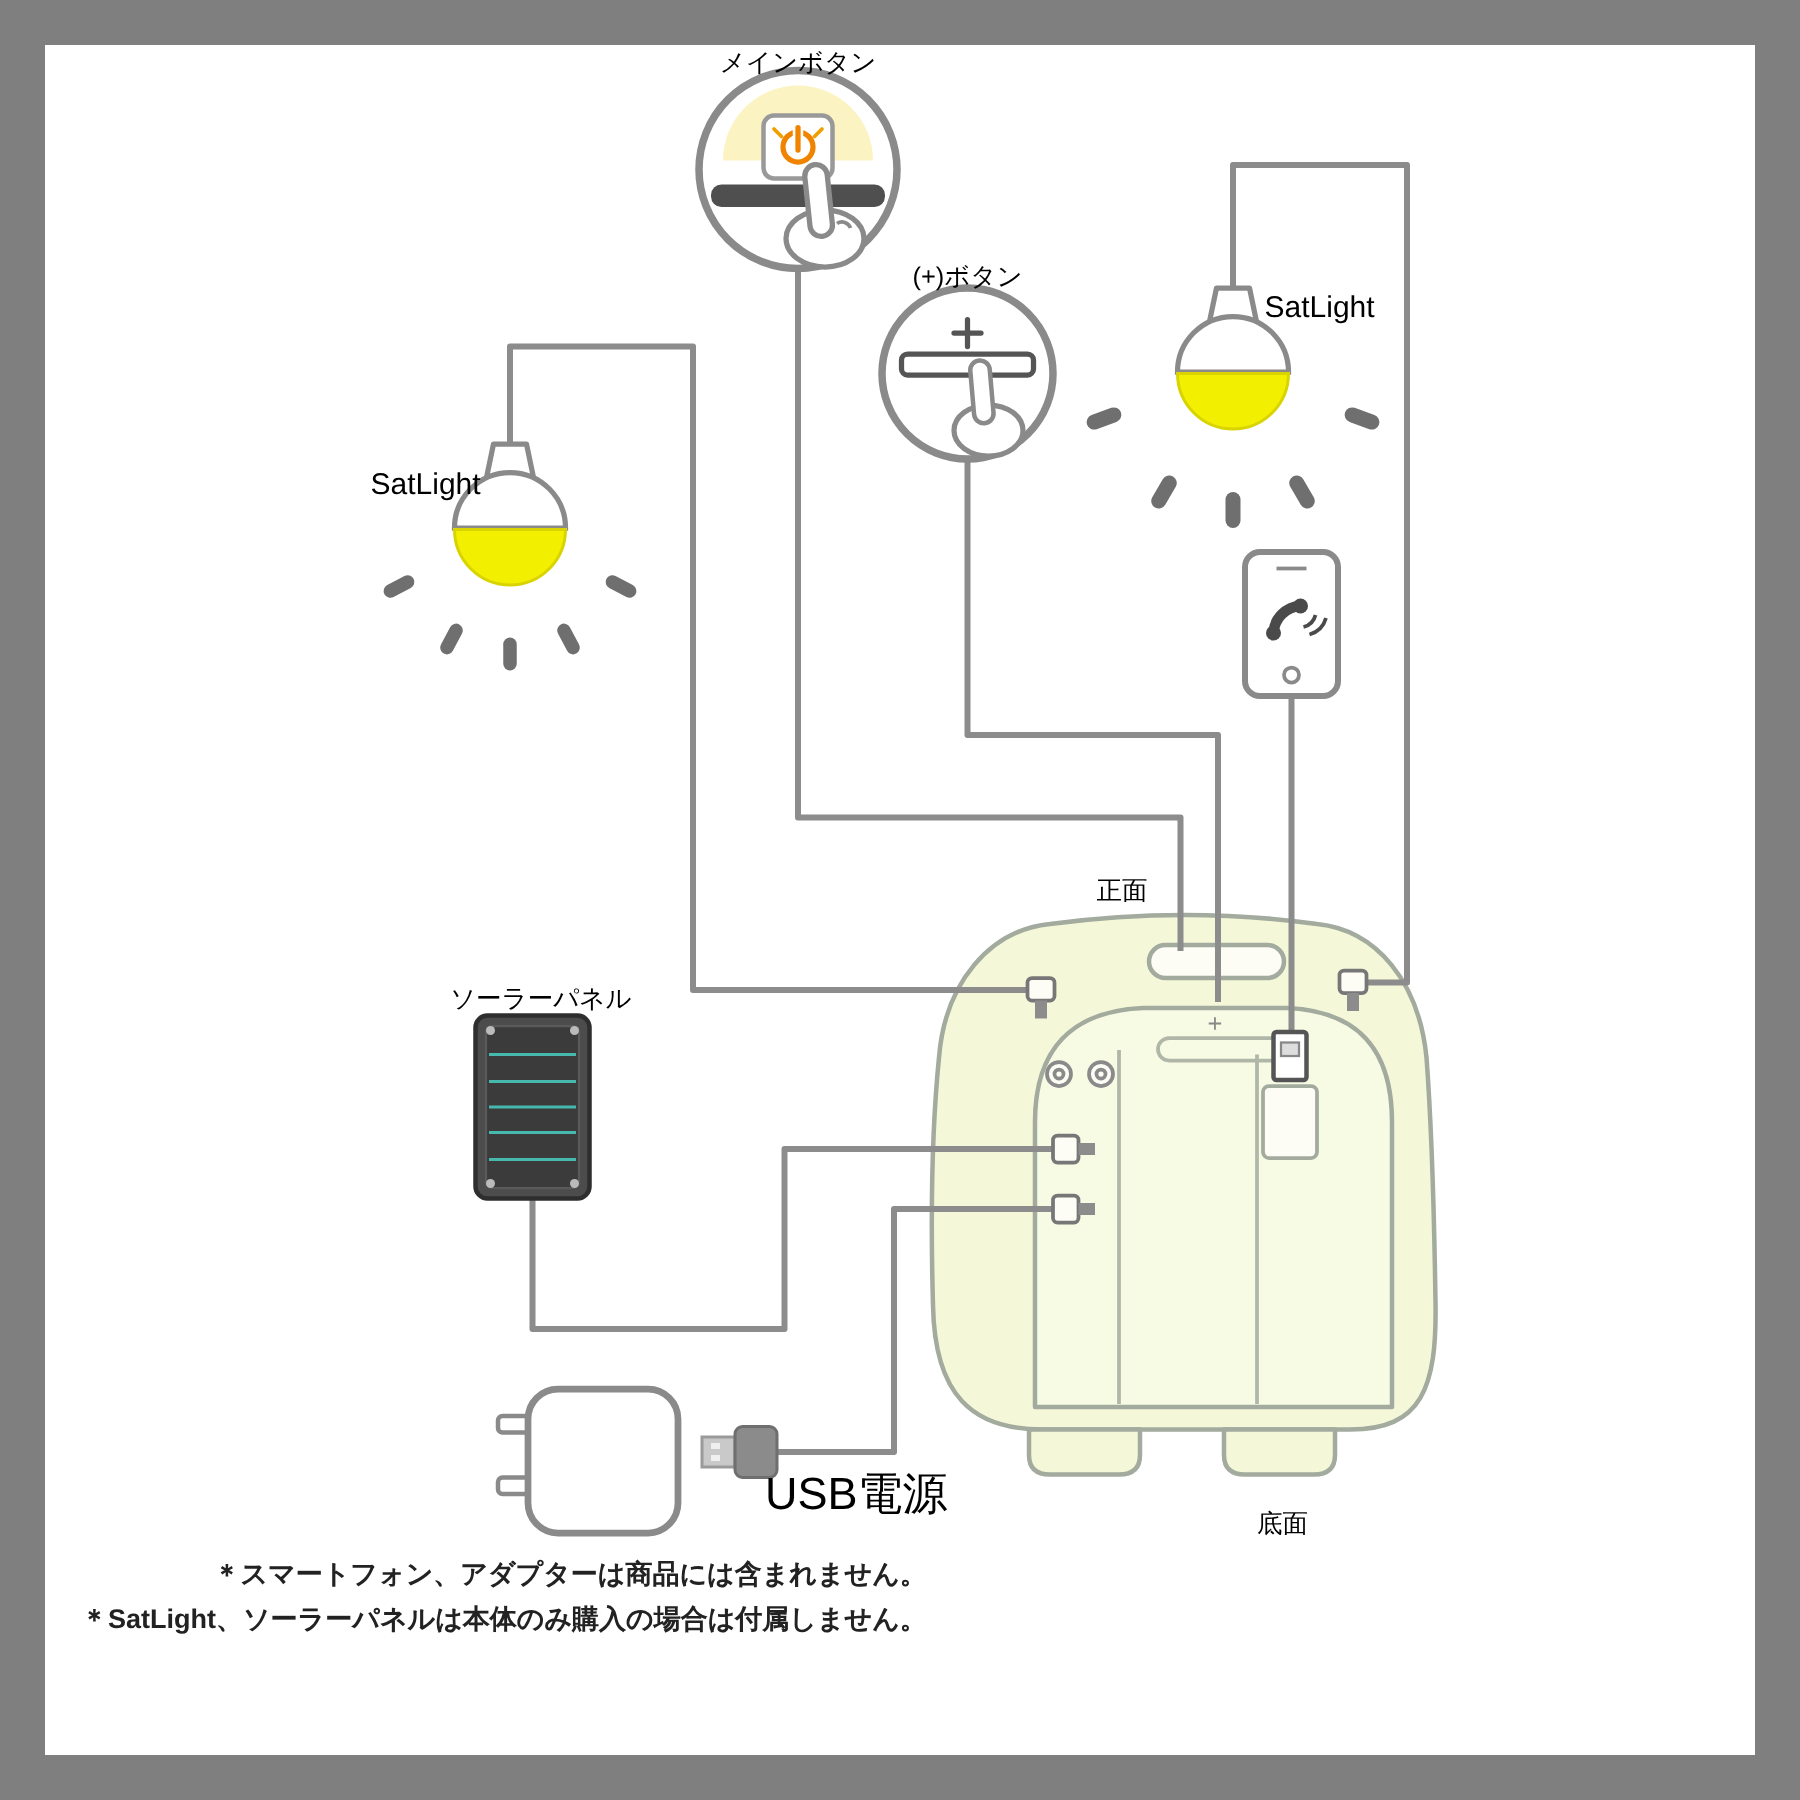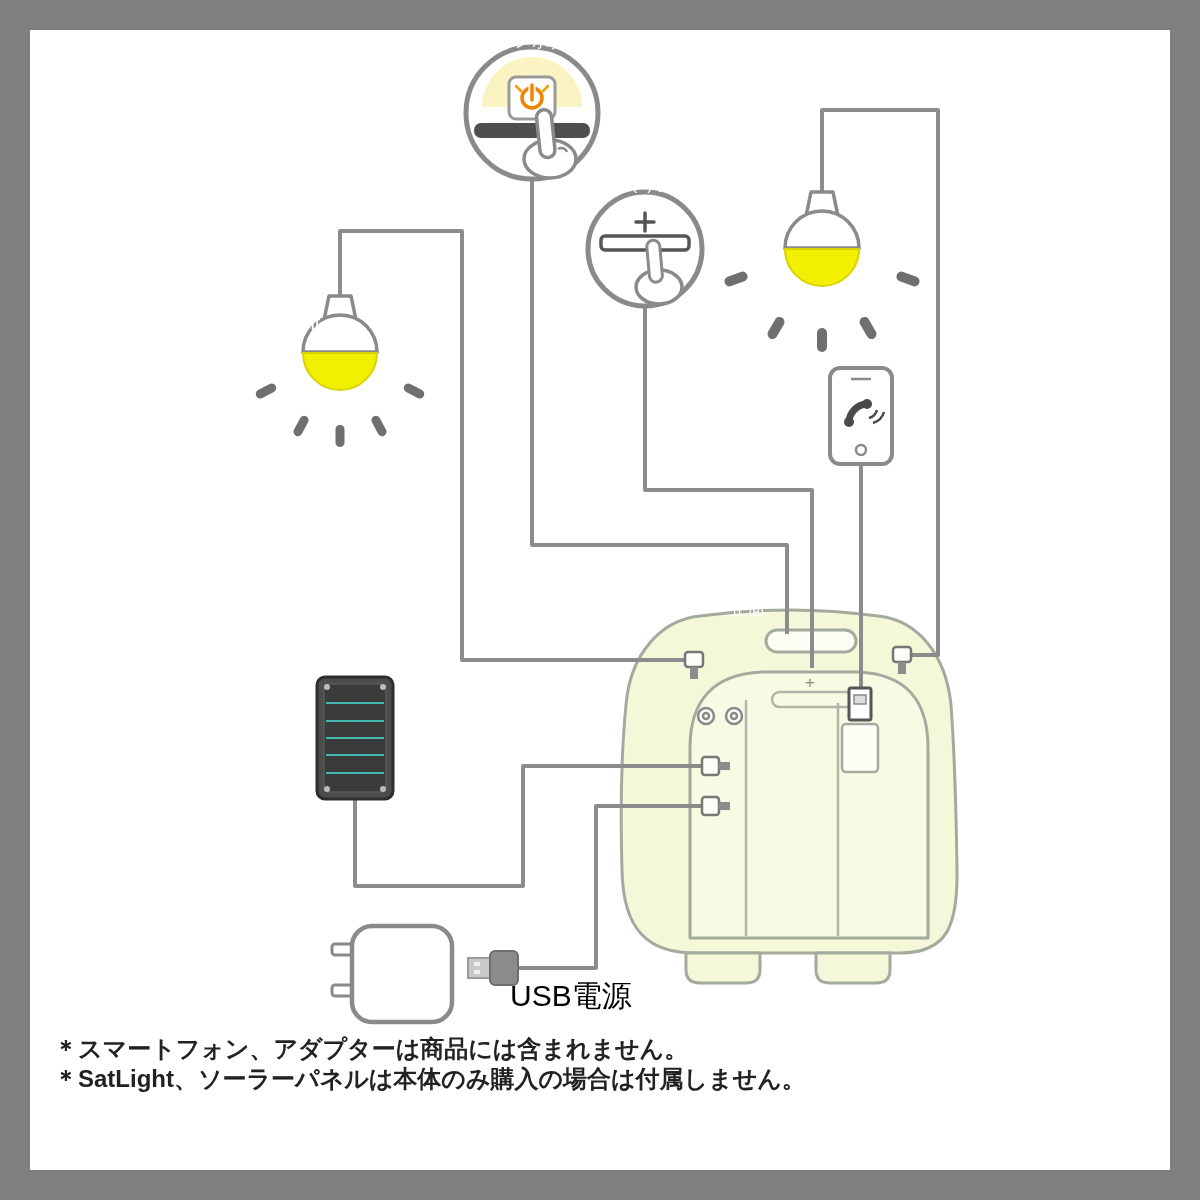--- a/index.html
+++ b/index.html
@@ -1,31 +1,31 @@
 <!DOCTYPE html>
 <html><head>
 <meta charset="utf-8">
 <style>
   html,body{margin:0;padding:0;background:#7f7f7f;}
   .board{position:relative;width:1200px;height:1200px;background:#7f7f7f;
          font-family:"Liberation Sans",sans-serif;overflow:hidden;}
   .board svg{position:absolute;left:0;top:0;}
-  .lbl{position:absolute;color:#ffffff;font-size:17px;white-space:nowrap;}
+  .lbl{position:absolute;color:#000000;font-size:17px;white-space:nowrap;}
   .lbl.center{text-align:center;}
   #lbl-main-button{left:455px;top:30px;width:154px;}
-  #lbl-plus-button{left:585px;top:173px;width:120px;text-align:right;}
+  #lbl-plus-button{left:585px;top:173px;width:120px;}
   #lbl-satlight-right{left:843px;top:194px;font-size:20px;}
   #lbl-satlight-left{left:247px;top:312px;font-size:20px;}
   #lbl-smartphone{left:725px;top:350px;line-height:26px;}
-  #lbl-front{left:731px;top:598px;}
+  #lbl-front{left:731px;top:582px;}
   #lbl-solar{left:300px;top:654px;}
   #lbl-usb{left:510px;top:976px;font-size:30px;color:#000000;}
   #lbl-bottom{left:802px;top:1004px;margin-left:36px;}
-  .notes{position:absolute;left:54px;top:1034px;font-size:24px;line-height:30px;
-         font-weight:600;color:#222;}
+  .notes{position:absolute;left:54px;top:1034px;font-size:18px;line-height:30px;
+         font-weight:600;color:#222;text-align:right;}
   .notes div{white-space:nowrap;}
 </style>
 </head>
 <body>
 
 <div class="board">
 
 <svg width="1200" height="1200" viewBox="0 0 1200 1200">
 
   <rect x="0" y="0" width="1200" height="1200" fill="#7f7f7f"></rect>

